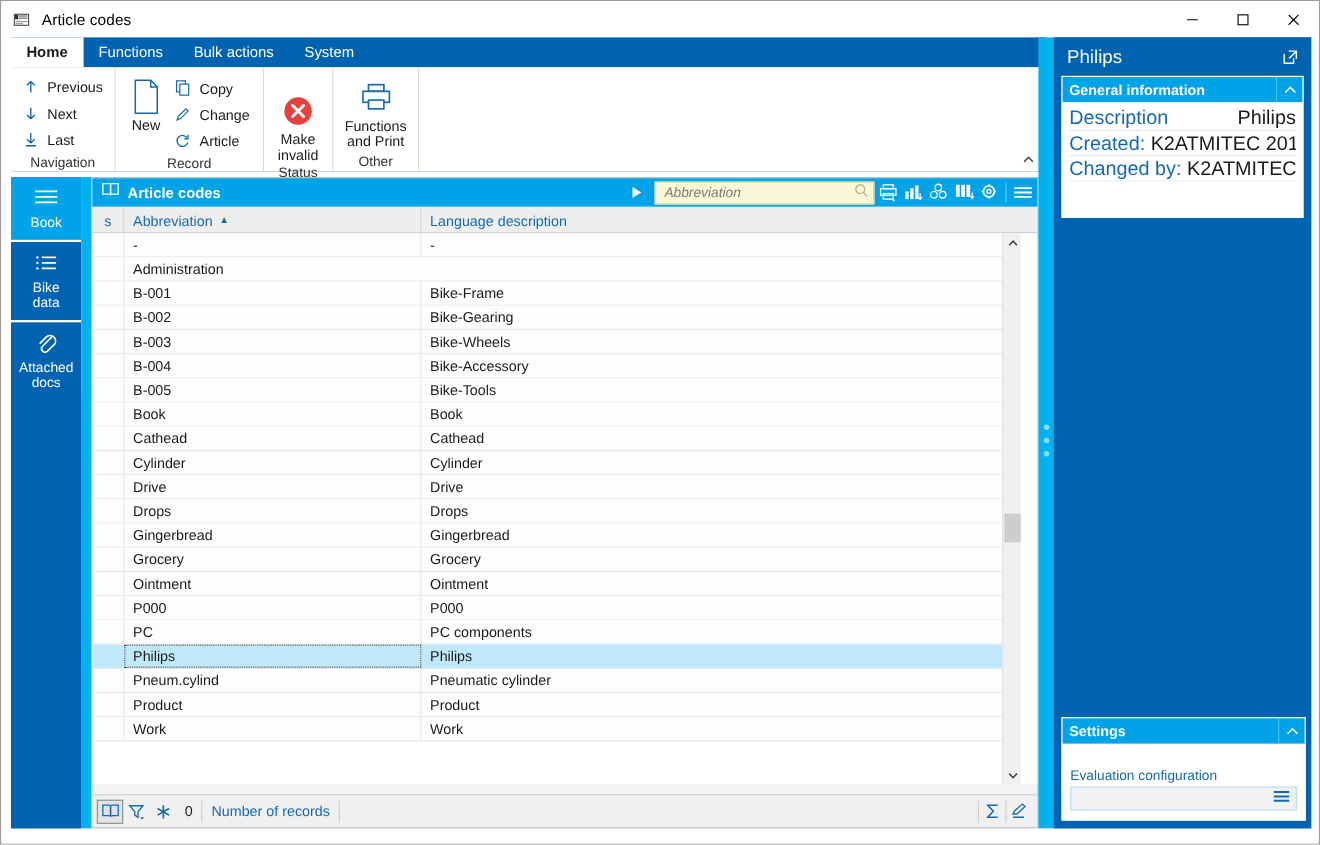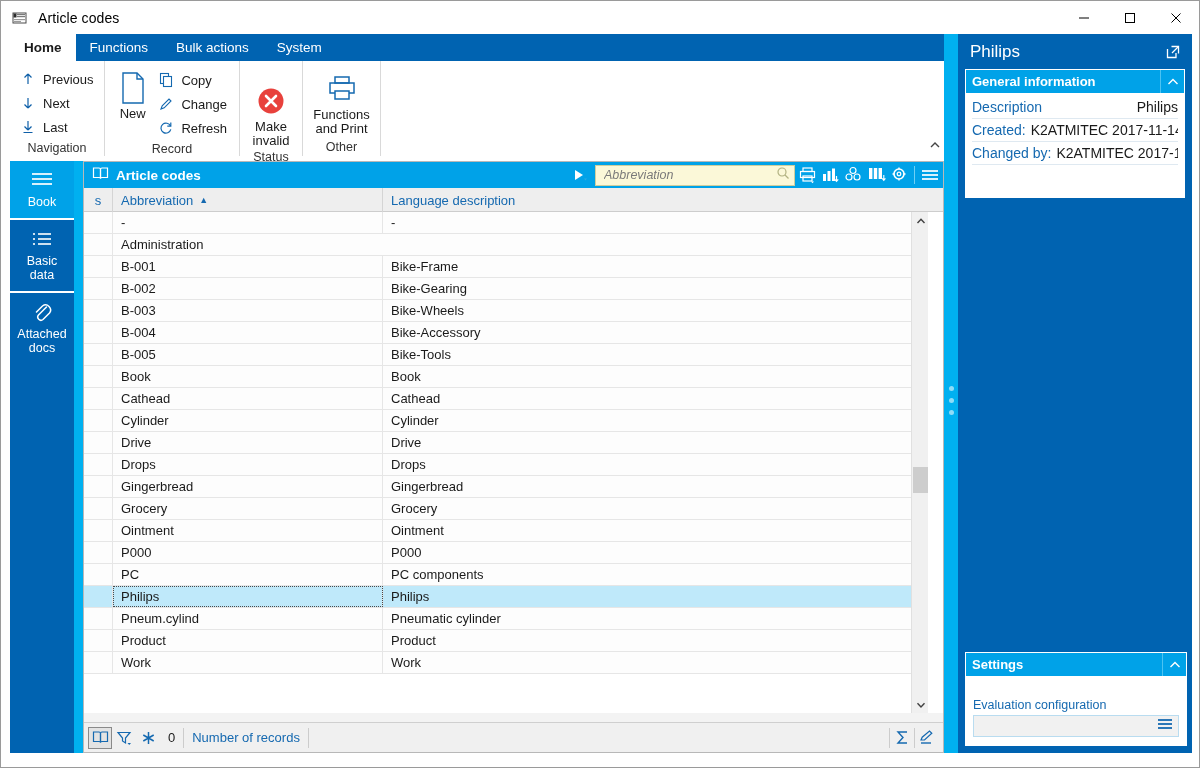--- a/index.html
+++ b/index.html
@@ -224,21 +224,21 @@
     height: 23px; background: #00a2e8; display: flex; align-items: center;
     color: #ffffff; font-weight: bold; font-size: 13px; padding-left: 6px;
   }
   .rp-chevron {
     margin-left: auto; width: 24px; height: 23px; display: flex;
     align-items: center; justify-content: center; border-left: 1px solid #4cc3f2;
   }
   .rp-rows { padding: 3px 6px 8px 6px; background: #ffffff; }
   .rp-row {
     display: flex; align-items: center; height: 23px;
-    border-bottom: 1px solid #dfe9f1; font-size: 14px;
+    border-bottom: 1px solid #dfe9f1; font-size: 18px;
   }
   .rp-row:last-child { border-bottom: 1px solid #dfe9f1; }
   .rp-key { color: #1569b0; white-space: nowrap; }
   .rp-val { color: #1a1a1a; margin-left: auto; white-space: nowrap; }
   .rp-val2 { color: #1a1a1a; margin-left: 5px; white-space: nowrap; overflow: hidden;}
   .rp-spacer { height: 24px; background: #ffffff; }
 
   .rp-settings {
     position: absolute; left: 6px; bottom: 6px; width: 222px;
     background: #ffffff; border: 1px solid #ffffff;
@@ -356,21 +356,21 @@
               </span>
               <span>Change</span>
             </div>
             <div class="rsmall">
               <span class="ico">
                 <svg width="16" height="16" viewBox="0 0 16 16">
                   <path d="M12.5 6 A5 5 0 1 0 12.8 9.4" fill="none" stroke="#1569b0" stroke-width="1.2"></path>
                   <path d="M12.8 2.6 L12.8 6.2 L9.3 6.2" fill="none" stroke="#1569b0" stroke-width="1.2"></path>
                 </svg>
               </span>
-              <span>Refresh</span>
+              <span>Article</span>
             </div>
           </div>
         </div>
         <div class="rgroup-label">Record</div>
       </div>
 
       <div class="rgroup" style="width:63px;">
         <div class="rgroup-content" style="justify-content:center; padding-top:17px;">
           <div class="rbig" style="width:58px;">
             <span class="bigico">
@@ -427,21 +427,21 @@
       <span class="navico">
         <svg width="26" height="20" viewBox="0 0 26 20">
           <circle cx="5" cy="5" r="1.1" fill="#fff"></circle>
             <line x1="9" y1="5" x2="22" y2="5" stroke="#fff" stroke-width="1.6"></line>
           <circle cx="5" cy="10" r="1.1" fill="#fff"></circle>
             <line x1="9" y1="10" x2="22" y2="10" stroke="#fff" stroke-width="1.6"></line>
           <circle cx="5" cy="15" r="1.1" fill="#fff"></circle>
             <line x1="9" y1="15" x2="22" y2="15" stroke="#fff" stroke-width="1.6"></line>
         </svg>
       </span>
-      <span>Basic</span>
+      <span>Bike</span>
       <span>data</span>
     </div>
     <div class="navitem">
       <span class="navico">
         <svg width="22" height="22" viewBox="0 0 22 22">
           <path d="M15.5 6 L7.5 14 a3.2 3.2 0 0 0 4.5 4.5 L18.5 12 a5 5 0 0 0 -7 -7 L5.5 11" fill="none" stroke="#fff" stroke-width="1.5" stroke-linecap="round"></path>
         </svg>
       </span>
       <span>Attached</span>
       <span>docs</span>

